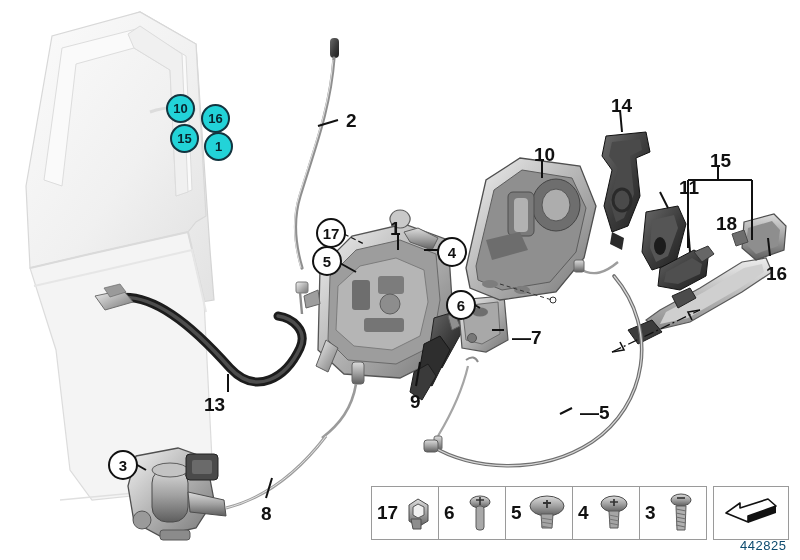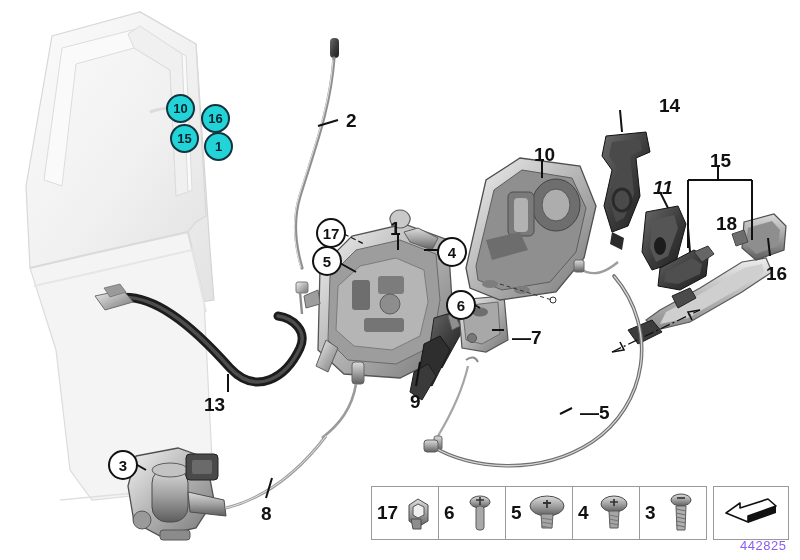--- a/index.html
+++ b/index.html
@@ -21,21 +21,21 @@
         justify-content:center;}
 
   
   #legend{position:absolute;left:371px;top:486px;display:flex;}
   .lcell{width:66px;height:52px;border:1px solid #9a9a9a;margin-right:-1px;
          position:relative;background:#fff;display:flex;align-items:center;}
   .lnum{font-weight:bold;font-size:19px;color:#111;margin-left:5px;}
   .lart{flex:1;display:flex;align-items:center;justify-content:center;}
   #arrowcell{width:74px;height:52px;border:1px solid #9a9a9a;margin-left:7px;
              display:flex;align-items:center;justify-content:center;background:#fff;}
-  #docnum{position:absolute;left:740px;top:538px;font-size:13px;color:#8b5cf6;
+  #docnum{position:absolute;left:740px;top:538px;font-size:13px;color:#0c4a6e;
           letter-spacing:.5px;}
   svg{display:block;overflow:visible;}
 </style>
 </head>
 <body>
 
 <div id="stage">
 
   <svg width="800" height="560" style="position:absolute;left:0;top:0;">
     <defs>
@@ -251,24 +251,24 @@
       <span>16</span>
     </div>
   <div class="teal" style="left:170px;top:124px;">
       <span>15</span>
     </div>
   <div class="teal" style="left:204px;top:132px;">
       <span>1</span>
     </div>
 
   <div class="cal" style="left:346px;top:111px;"><span>2</span></div>
-  <div class="cal" style="left:611px;top:96px;margin-left:48px;"><span>14</span></div>
+  <div class="cal" style="left:611px;top:96px;"><span>14</span></div>
   <div class="cal" style="left:534px;top:145px;"><span>10</span></div>
   <div class="cal" style="left:710px;top:151px;"><span>15</span></div>
-  <div class="cal" style="left:653px;top:178px;font-style:italic;"><span>11</span></div>
+  <div class="cal" style="left:679px;top:178px;"><span>11</span></div>
   <div class="cal" style="left:716px;top:214px;"><span>18</span></div>
   <div class="cal" style="left:766px;top:264px;"><span>16</span></div>
   <div class="cal" style="left:390px;top:219px;"><span>1</span></div>
   <div class="cal" style="left:512px;top:328px;">—<span>7</span></div>
   <div class="cal" style="left:410px;top:392px;"><span>9</span></div>
   <div class="cal" style="left:204px;top:395px;"><span>13</span></div>
   <div class="cal" style="left:580px;top:403px;">—<span>5</span></div>
   <div class="cal" style="left:261px;top:504px;"><span>8</span></div>
 
   <div class="circ" style="left:316px;top:218px;">

